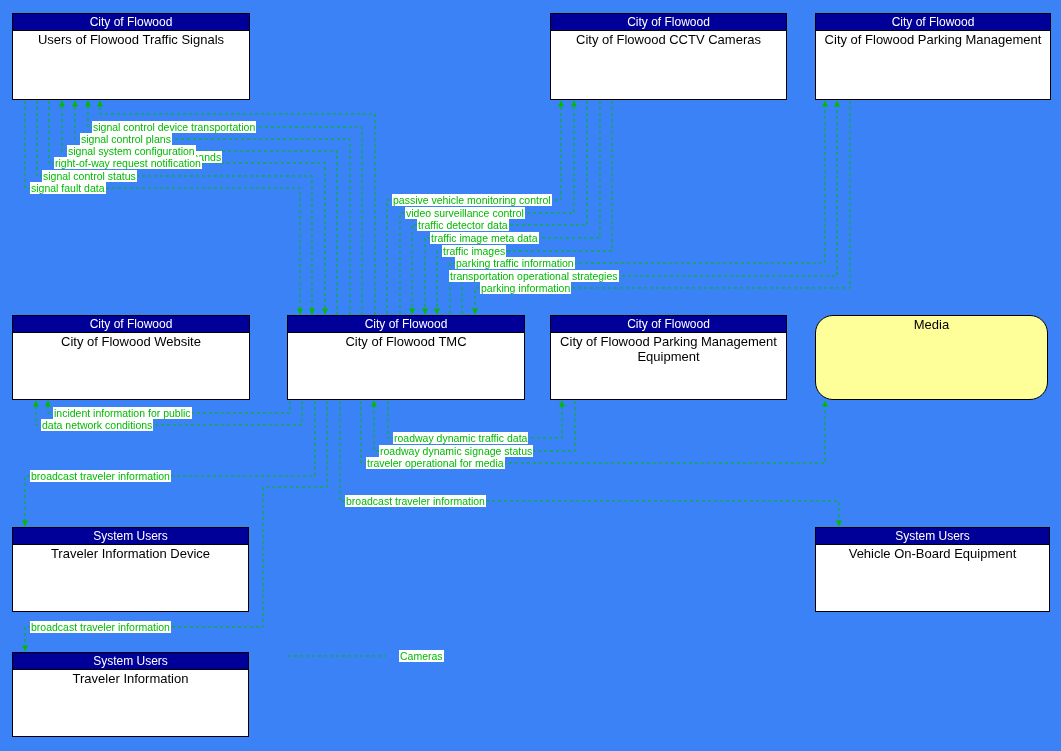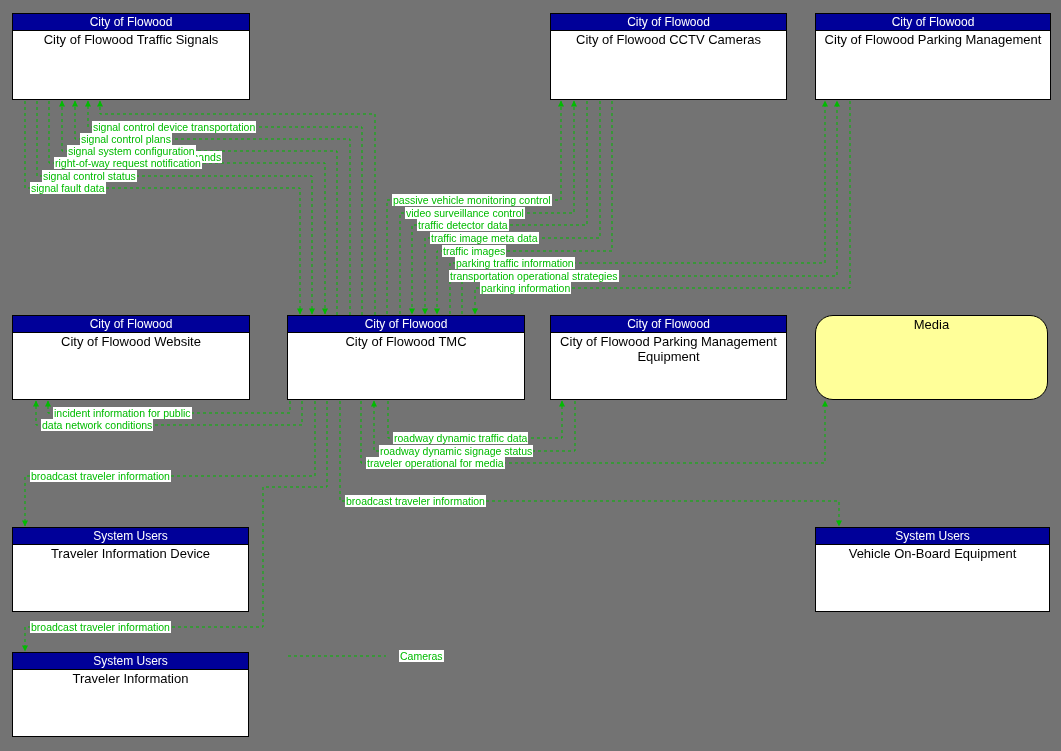--- a/index.html
+++ b/index.html
@@ -1,17 +1,17 @@
 <!DOCTYPE html>
 <html style="--header-bg: #000099; --header-text: #ffffff; --flow: #00bb00; --terminator-fill: #ffff99; --box-fill: #ffffff;"><head>
 <meta charset="utf-8">
 <style>
   html,body{margin:0;padding:0;background:#ffffff;}
   #canvas{
-    position:relative;width:1061px;height:751px;background:#737373;
+    position:relative;width:1061px;height:751px;background:#3b82f6;
     font-family:"Liberation Sans",sans-serif;overflow:hidden;
   }
   #flow-svg{position:absolute;left:0;top:0;}
   .box{position:absolute;background:var(--box-fill,#fff);border:1px solid #000;box-sizing:border-box;}
   .box-header{
     height:16px;line-height:16px;background:var(--header-bg,#000099);
     color:var(--header-text,#fff);font-size:12px;text-align:center;
     border-bottom:1px solid #000;overflow:hidden;white-space:nowrap;
   }
   .box-label{font-size:13px;line-height:15px;color:#000;text-align:center;padding:1px 2px 0 2px;}
@@ -54,21 +54,21 @@
       <polyline points="575,401 575,451 374,451 374,401" class="flow-line" marker-end="url(#arrow)"></polyline>
       <polyline points="361,401 361,463 825,463 825,401" class="flow-line" marker-end="url(#arrow)"></polyline>
       <polyline points="315,401 315,476 25,476 25,526" class="flow-line" marker-end="url(#arrow)"></polyline>
       <polyline points="340,401 340,501 839,501 839,526" class="flow-line" marker-end="url(#arrow)"></polyline>
       <polyline points="327,401 327,487 263,487 263,627 25,627 25,651" class="flow-line" marker-end="url(#arrow)"></polyline>
       <polyline points="288,656 386,656" class="flow-line"></polyline>
     </svg>
 
   <div class="box" style="left: 12px; top: 13px; width: 238px; height: 87px;">
     <div class="box-header">City of Flowood</div>
-    <div class="box-label">City of Flowood Traffic Signals</div>
+    <div class="box-label">Users of Flowood Traffic Signals</div>
   </div>
   <div class="box" style="left: 550px; top: 13px; width: 237px; height: 87px;">
     <div class="box-header">City of Flowood</div>
     <div class="box-label">City of Flowood CCTV Cameras</div>
   </div>
   <div class="box" style="left: 815px; top: 13px; width: 236px; height: 87px;">
     <div class="box-header">City of Flowood</div>
     <div class="box-label">City of Flowood Parking Management</div>
   </div>
   <div class="box" style="left: 12px; top: 315px; width: 238px; height: 85px;">

